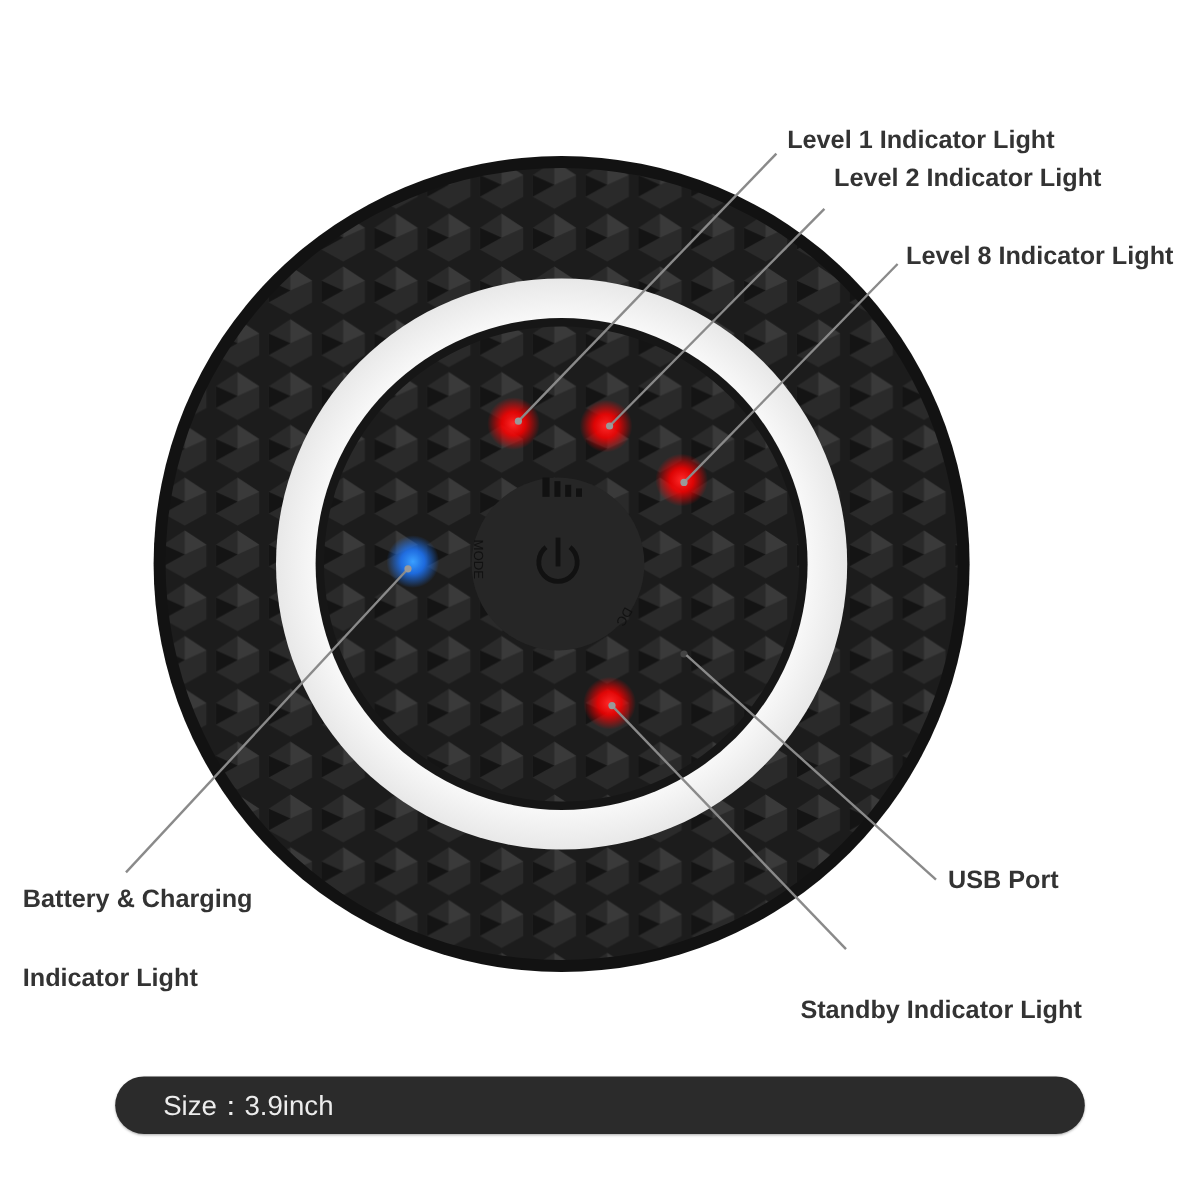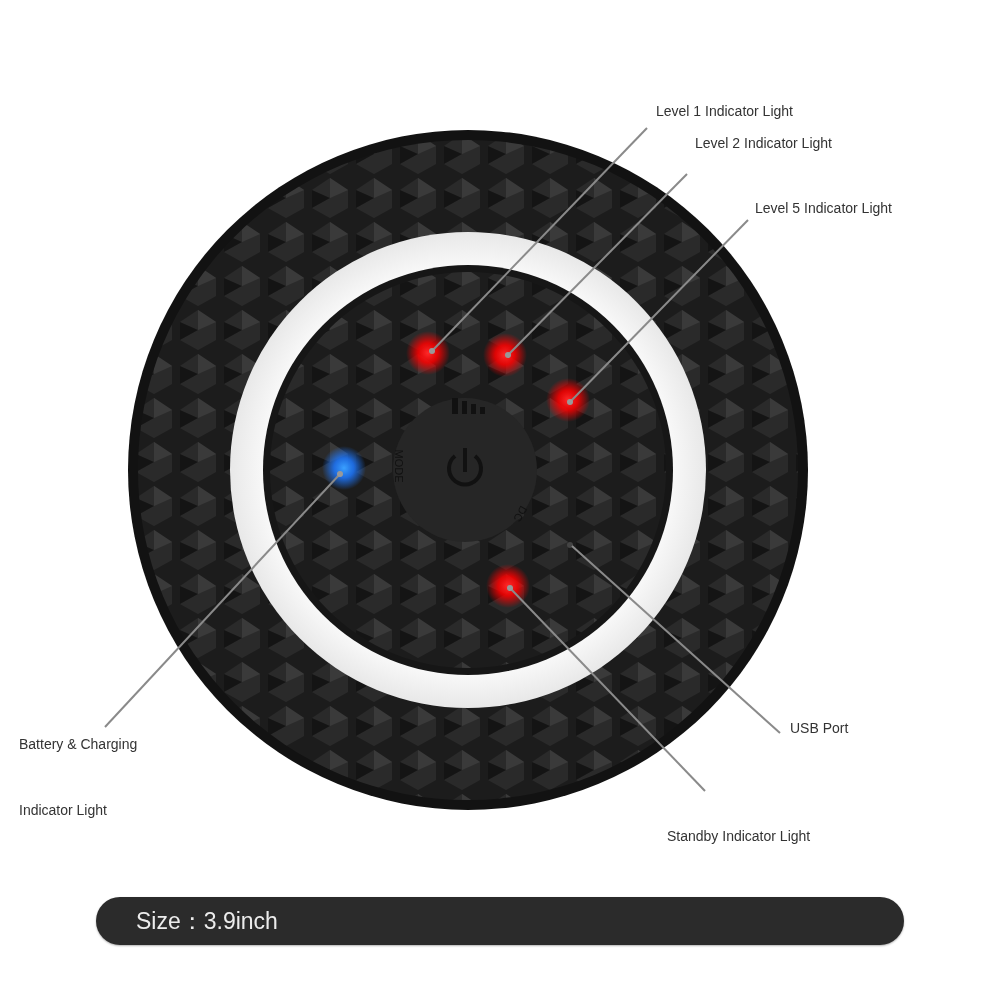--- a/index.html
+++ b/index.html
@@ -1,18 +1,18 @@
 <!DOCTYPE html>
 <html><head>
   <meta charset="utf-8">
   <style>
     html, body { margin:0; padding:0; background:#ffffff; }
     body { width:1000px; height:1000px; position:relative; overflow:hidden; font-family:"Liberation Sans", sans-serif; }
     #product-svg { position:absolute; left:0; top:0; }
-    .label { position:absolute; color:#333333; font-size:14px; line-height:1.55; white-space:nowrap; }
+    .label { position:absolute; color:#333333; font-size:21px; line-height:1.55; white-space:nowrap;font-weight:bold; }
     .spec-bar { position:absolute; left:96px; top:897px; width:808px; height:48px; border-radius:24px; background:#2b2b2b; display:flex; align-items:center; color:#ececec; font-size:23px; box-shadow:0 1px 2px rgba(0,0,0,0.3);}
     .spec { position:absolute; white-space:nowrap; }
   </style>
 </head>
 <body>
 
 <svg id="product-svg" width="1000" height="1000" viewBox="0 0 1000 1000">
   <defs>
     <radialGradient id="redGlow" cx="50%" cy="50%" r="50%">
       <stop offset="0%" stop-color="#ff2a2a" stop-opacity="1"></stop>
@@ -81,21 +81,21 @@
     <circle cx="432" cy="351" r="3"></circle>
       <circle cx="508" cy="355" r="3"></circle>
       <circle cx="570" cy="402" r="3"></circle>
     <circle cx="340" cy="474" r="3"></circle>
       <circle cx="510" cy="588" r="3"></circle>
   </g>
 </svg>
 
 <div class="label" style="left:656px;top:101px;">Level 1 Indicator Light</div>
 <div class="label" style="left:695px;top:133px;">Level 2 Indicator Light</div>
-<div class="label" style="left:755px;top:198px;">Level 5 Indicator Light</div>
+<div class="label" style="left:755px;top:198px;">Level 8 Indicator Light</div>
 <div class="label" style="left:19px;top:734px;">Battery &amp; Charging</div>
 <div class="label" style="left:19px;top:768px;margin-top:32px;">Indicator Light</div>
 <div class="label" style="left:790px;top:718px;">USB Port</div>
 <div class="label" style="left:667px;top:826px;text-align:right;">Standby Indicator Light</div>
 
 <div class="spec-bar">
   <span class="spec" style="left:40px;">Size：3.9inch</span>
 </div>
 
 </body></html>

